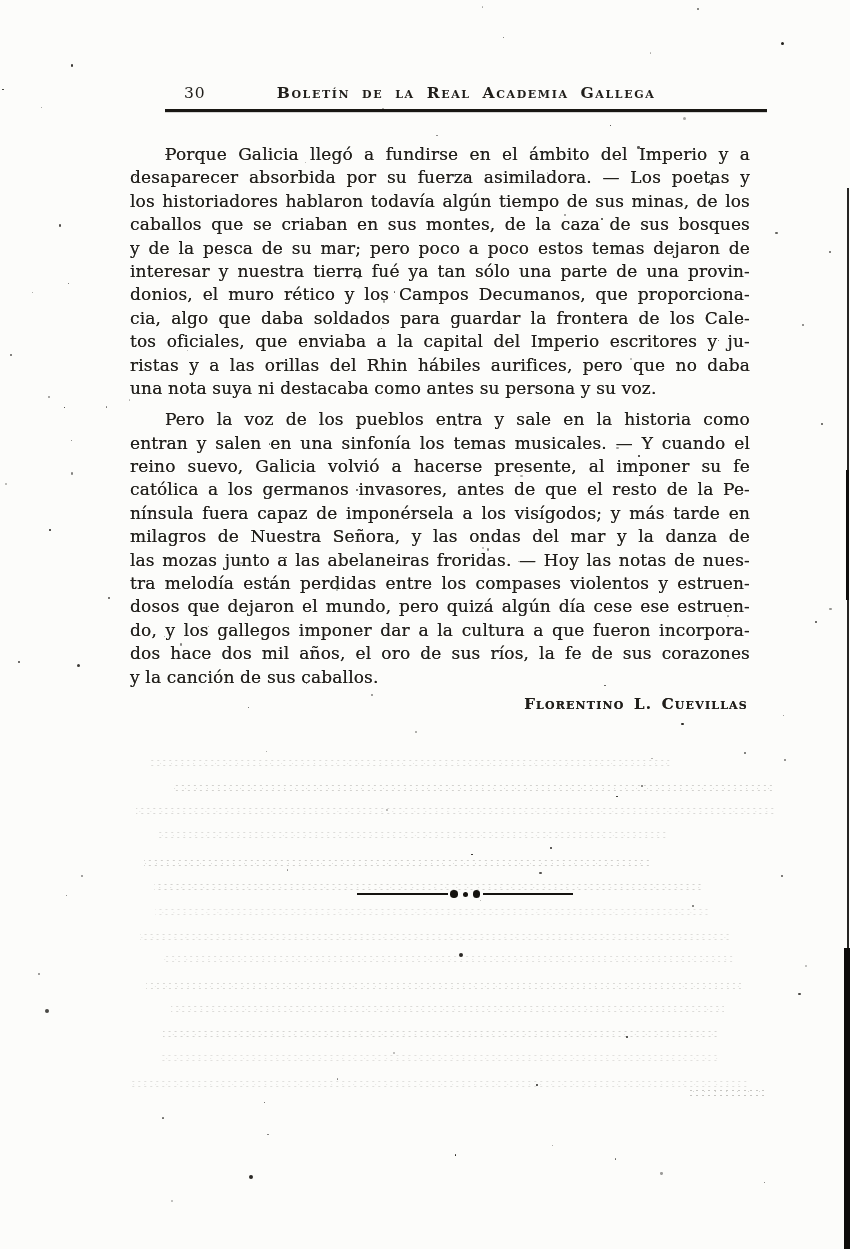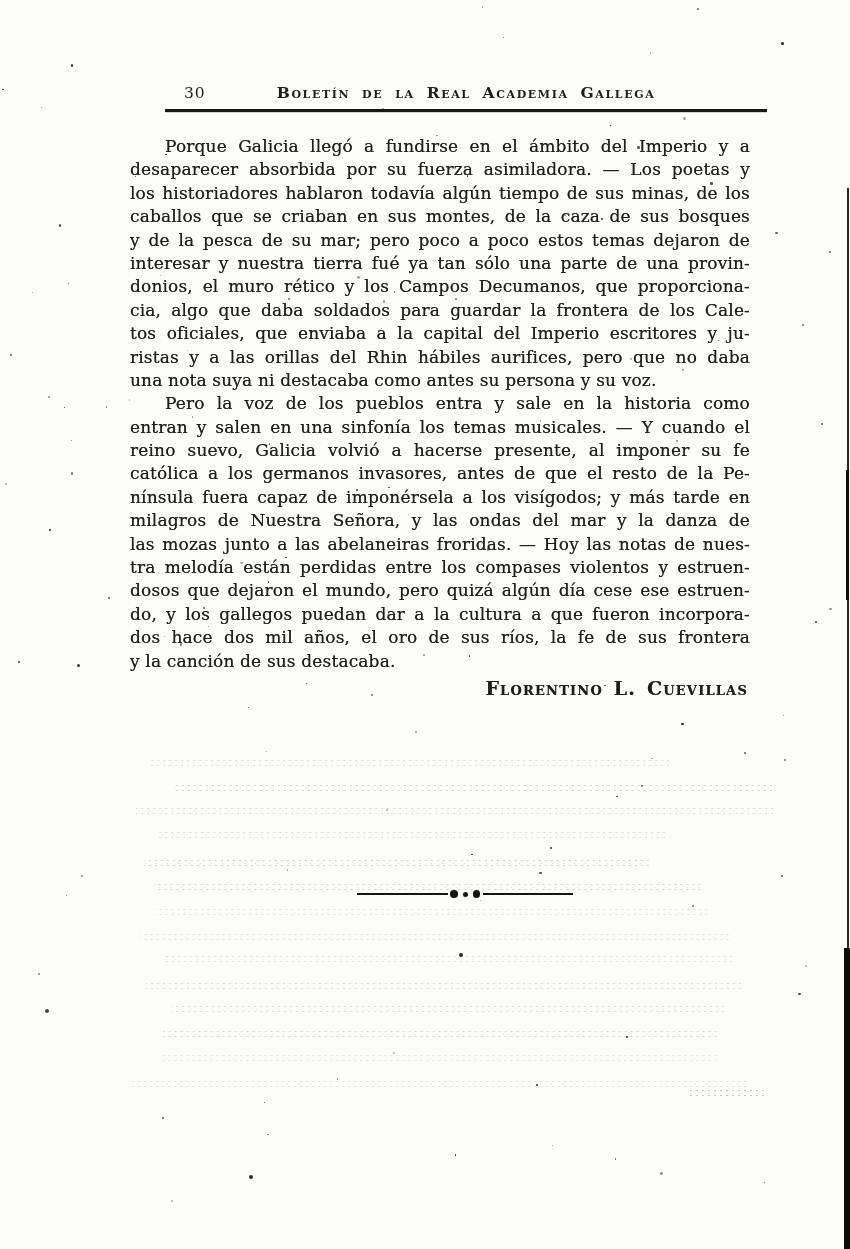--- a/index.html
+++ b/index.html
@@ -55,30 +55,30 @@
     white-space: nowrap;
     text-align: left;
   }
   .line.j {
     white-space: normal;
     text-align: justify;
     overflow: hidden;
   }
   .line.j::after { content: ""; display: inline-block; width: 100%; height: 0; }
   .line.indent { padding-left: 35px; }
-  .line.j.indent { padding-left: 0; text-indent: 35px; }
+  .line.j.indent { padding-left: 0; text-indent: 35px; margin-top: 8px; }
 
   .signature {
     margin-top: 3px;
     height: 24px;
     line-height: 24px;
     text-align: right;
     padding-right: 2px;
     font-variant: small-caps;
-    font-size: 19px;
+    font-size: 15px;
     font-weight: 600;
     letter-spacing: 1.2px;
     word-spacing: 3px;
   }
 
   
   .section-divider {
     position: absolute;
     left: 357px; top: 888px;
     width: 216px; height: 12px;
@@ -139,23 +139,23 @@
     <div>
         <div class="line j indent">Pero la voz de los pueblos entra y sale en la historia como</div>
         <div class="line j">entran y salen en una sinfonía los temas musicales. — Y cuando el</div>
         <div class="line j">reino suevo, Galicia volvió a hacerse presente, al imponer su fe</div>
         <div class="line j">católica a los germanos invasores, antes de que el resto de la Pe-</div>
         <div class="line j">nínsula fuera capaz de imponérsela a los visígodos; y más tarde en</div>
         <div class="line j">milagros de Nuestra Señora, y las ondas del mar y la danza de</div>
         <div class="line j">las mozas junto a las abelaneiras froridas. — Hoy las notas de nues-</div>
         <div class="line j">tra melodía están perdidas entre los compases violentos y estruen-</div>
         <div class="line j">dosos que dejaron el mundo, pero quizá algún día cese ese estruen-</div>
-        <div class="line j">do, y los gallegos puedan dar a la cultura a que fueron incorpora-</div>
-        <div class="line j">dos hace dos mil años, el oro de sus ríos, la fe de sus frontera</div>
-        <div class="line">y la canción de sus destacaba.</div>
+        <div class="line j">do, y los gallegos imponer dar a la cultura a que fueron incorpora-</div>
+        <div class="line j">dos hace dos mil años, el oro de sus ríos, la fe de sus corazones</div>
+        <div class="line">y la canción de sus caballos.</div>
       </div>
     <div class="signature">Florentino L. Cuevillas</div>
   </div>
 
   <div class="section-divider">
     <div class="seg"></div>
     <div class="dot big"></div>
     <div class="dot small"></div>
     <div class="dot big"></div>
     <div class="seg"></div>

